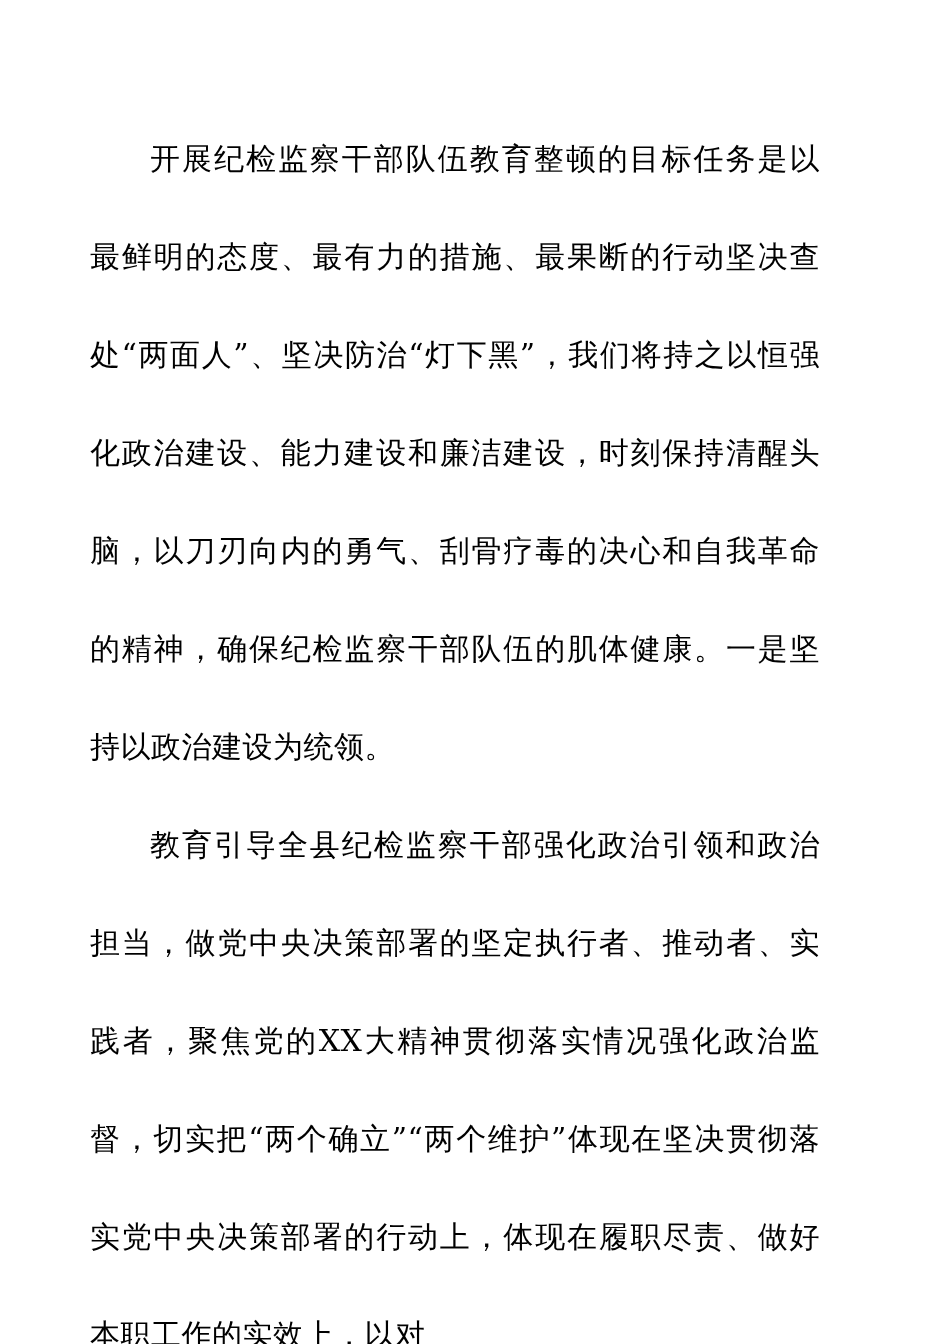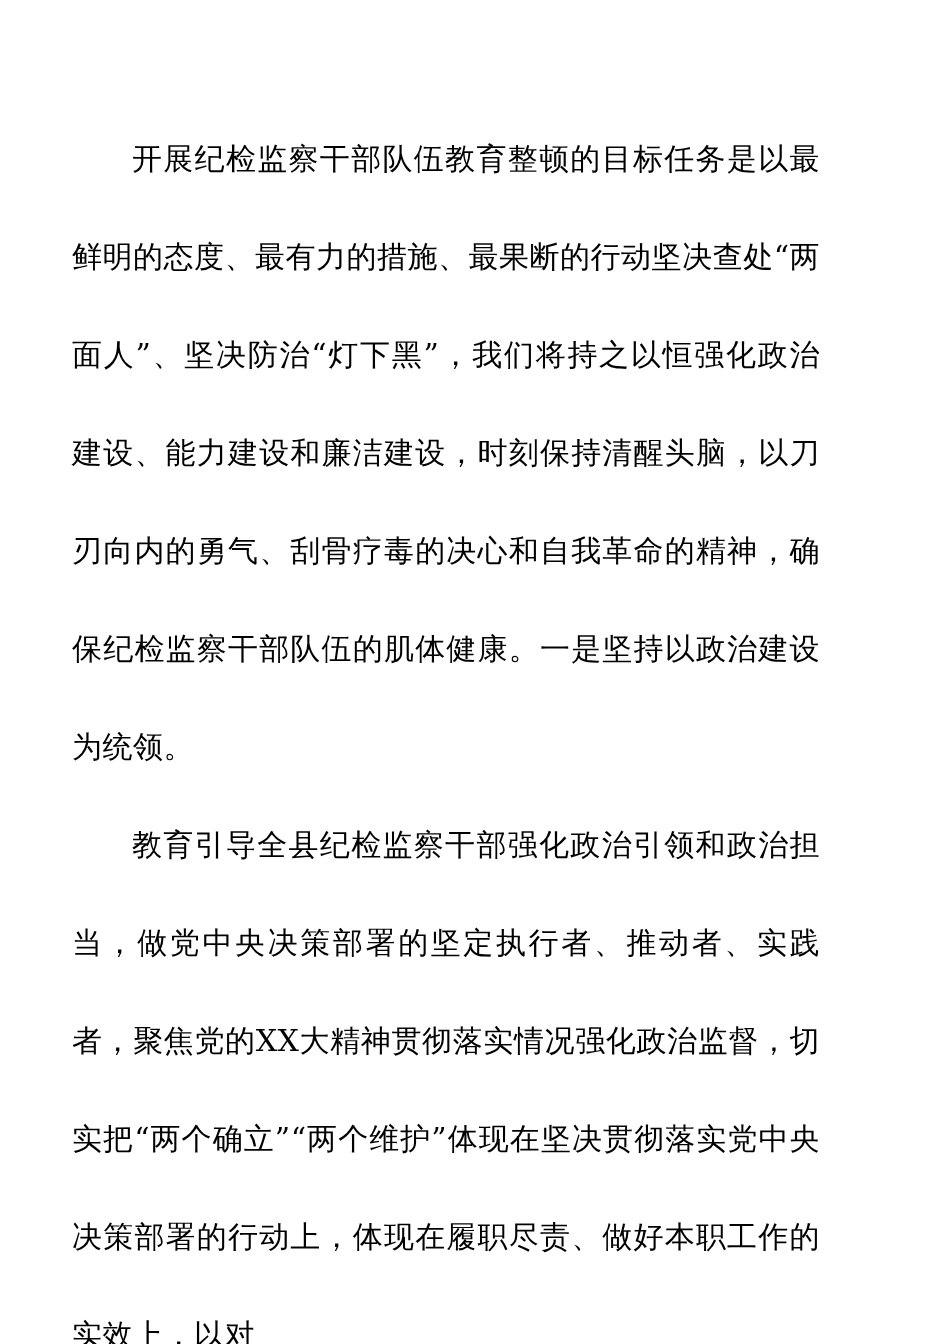--- a/index.html
+++ b/index.html
@@ -11,21 +11,21 @@
     width: 950px;
     height: 1344px;
     font-family: "DejaVu Serif", "Liberation Serif", serif;
     color: #000000;
     overflow: hidden;
   }
   .page {
     width: 950px;
     height: 972px;
     box-sizing: border-box;
-    padding: 110px 130px 40px 72px;
+    padding: 110px 130px 40px 90px;
     position: relative;
     background: #ffffff;
     border-radius: 16px;
   }
   .doc-body {
     font-size: 30px;
     line-height: 98px;
     letter-spacing: 0.5px;
     text-align: justify;
     text-justify: inter-ideograph;

